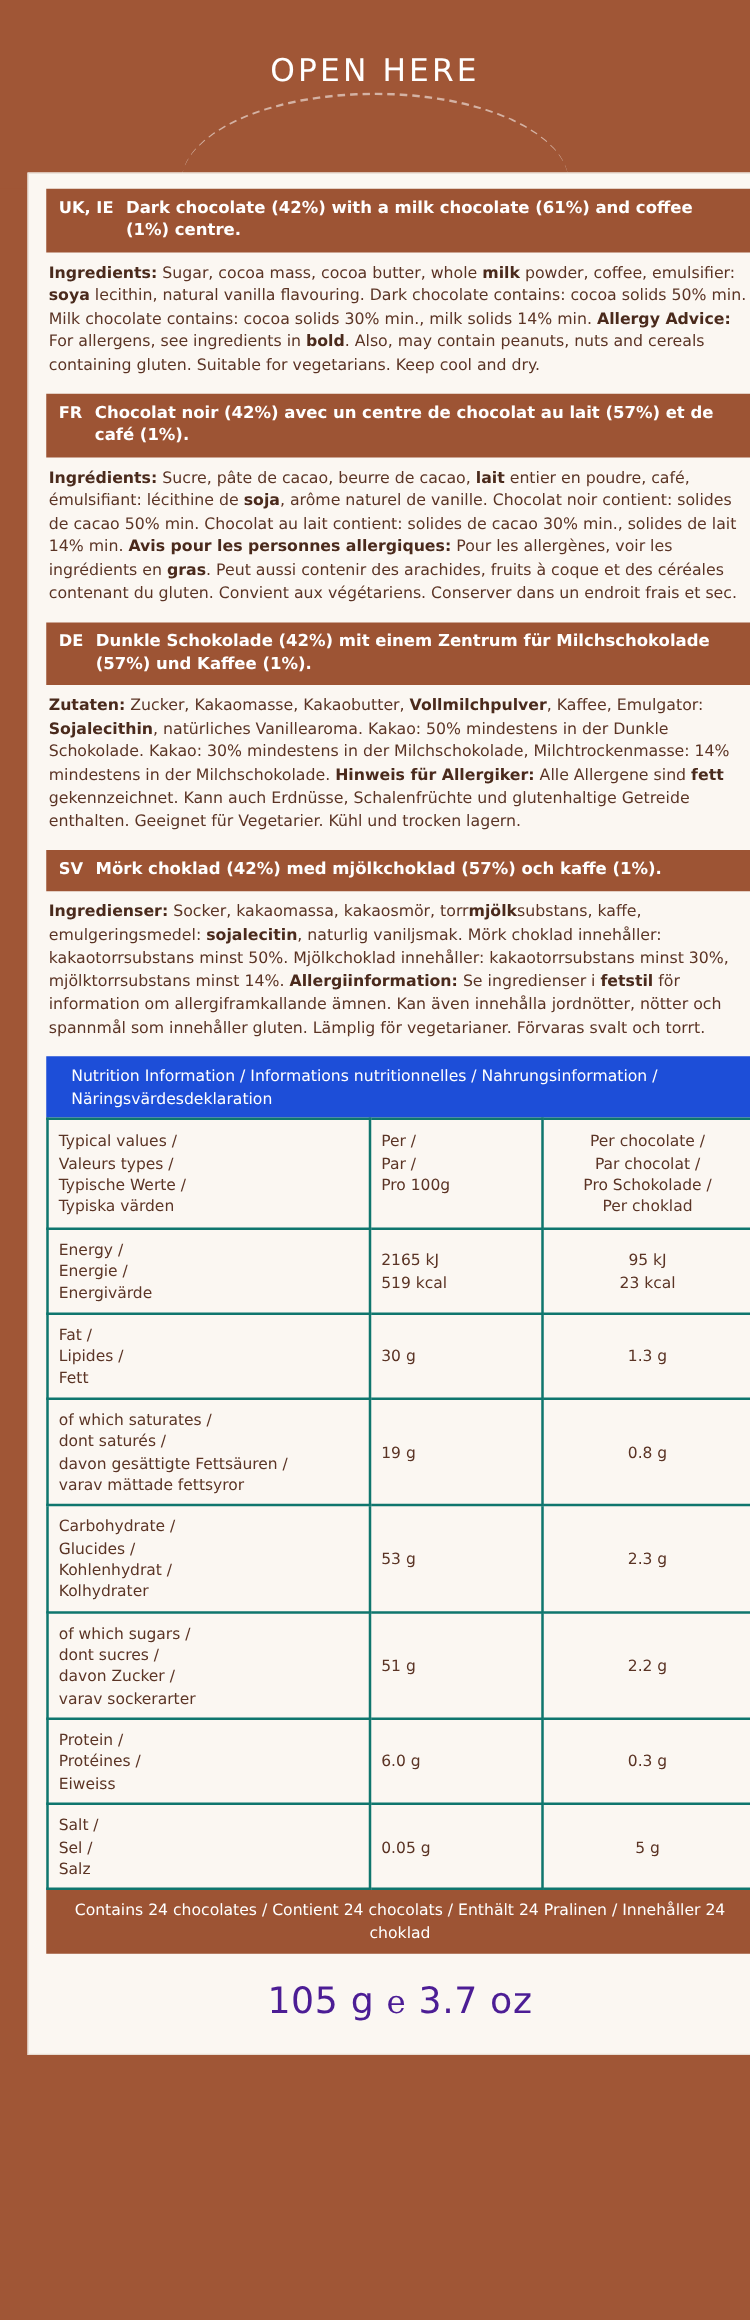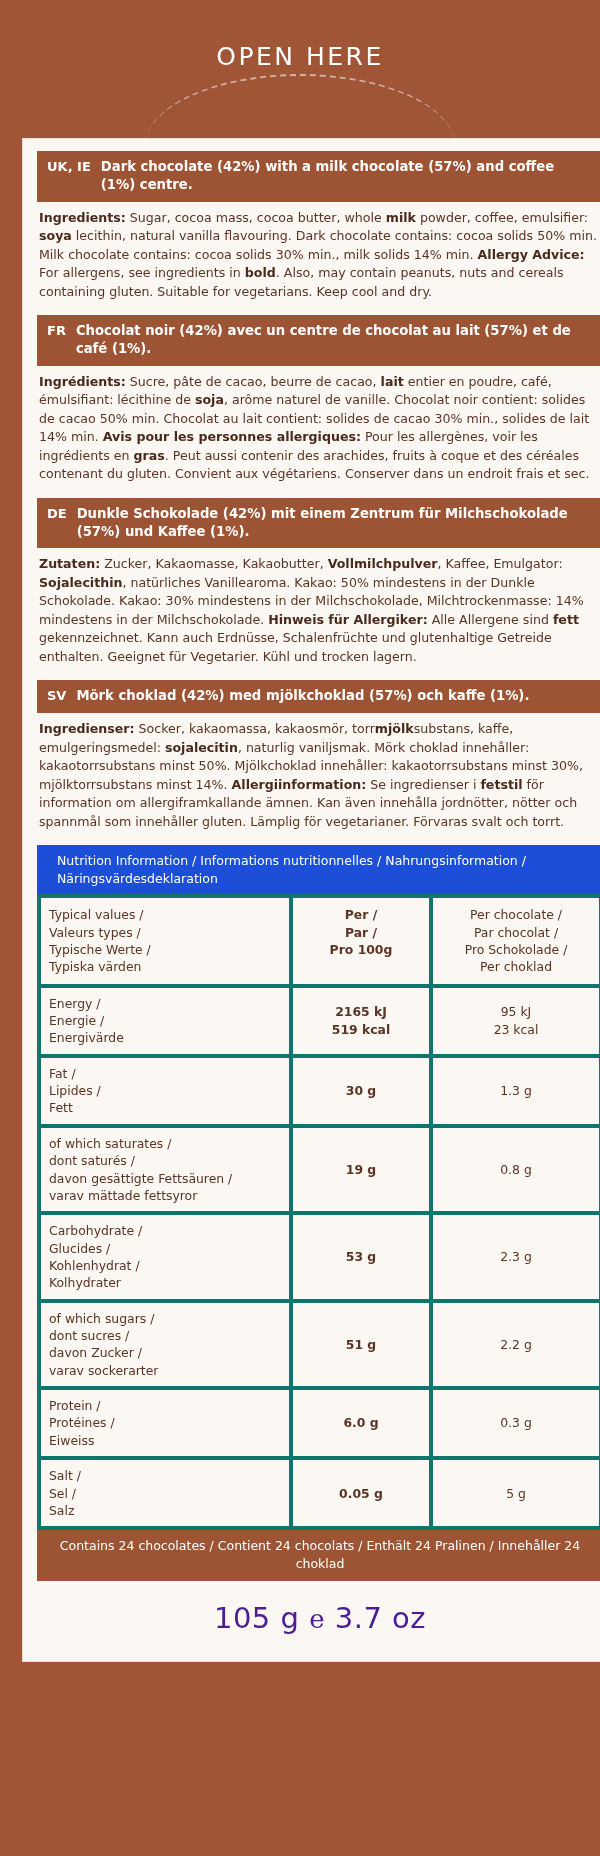--- a/index.html
+++ b/index.html
@@ -110,29 +110,27 @@
     line-height: 1.4;
     padding: 7px 20px;
   }
   table.nutri {
     width: 100%;
     border-collapse: collapse;
     font-size: 12.4px;
     color: #5b3425;
   }
   table.nutri td {
-    border: 4px solid #0f766e;
+    border: 2px solid #0f766e;
     padding: 7px 8px;
     vertical-align: middle;
     line-height: 1.4;
   }
   table.nutri td.c {
-    text-align: center;
     width: 120px;
-    font-weight: bold;
   }
   table.nutri td.c3 {
     text-align: center;
     width: 150px;
   }
   table.nutri tr.header td {
     vertical-align: top;
     padding-top: 8px;
     padding-bottom: 8px;
   }
@@ -168,21 +166,21 @@
   <div class="open-here-band">
     <div class="open-here">OPEN HERE</div>
     <div class="dashed-arc"></div>
   </div>
 
   <div class="panel">
     <div class="inner">
 
       <div class="lang-bar">
         <div class="lang-code">UK, IE</div>
-        <div class="lang-desc">Dark chocolate (42%) with a milk chocolate (57%) and coffee (1%) centre.</div>
+        <div class="lang-desc">Dark chocolate (42%) with a milk chocolate (61%) and coffee (1%) centre.</div>
       </div>
       <div class="body-text"><b>Ingredients:</b> Sugar, cocoa mass, cocoa butter, whole <b>milk</b> powder, coffee, emulsifier: <b>soya</b> lecithin, natural vanilla flavouring. Dark chocolate contains: cocoa solids 50% min. Milk chocolate contains: cocoa solids 30% min., milk solids 14% min. <b>Allergy Advice:</b> For allergens, see ingredients in <b>bold</b>. Also, may contain peanuts, nuts and cereals containing gluten. Suitable for vegetarians. Keep cool and dry.</div>
 
       <div class="lang-bar">
         <div class="lang-code">FR</div>
         <div class="lang-desc">Chocolat noir (42%) avec un centre de chocolat au lait (57%) et de café (1%).</div>
       </div>
       <div class="body-text"><b>Ingrédients:</b> Sucre, pâte de cacao, beurre de cacao, <b>lait</b> entier en poudre, café, émulsifiant: lécithine de <b>soja</b>, arôme naturel de vanille. Chocolat noir contient: solides de cacao 50% min. Chocolat au lait contient: solides de cacao 30% min., solides de lait 14% min. <b>Avis pour les personnes allergiques:</b> Pour les allergènes, voir les ingrédients en <b>gras</b>. Peut aussi contenir des arachides, fruits à coque et des céréales contenant du gluten. Convient aux végétariens. Conserver dans un endroit frais et sec.</div>
 
       <div class="lang-bar">

